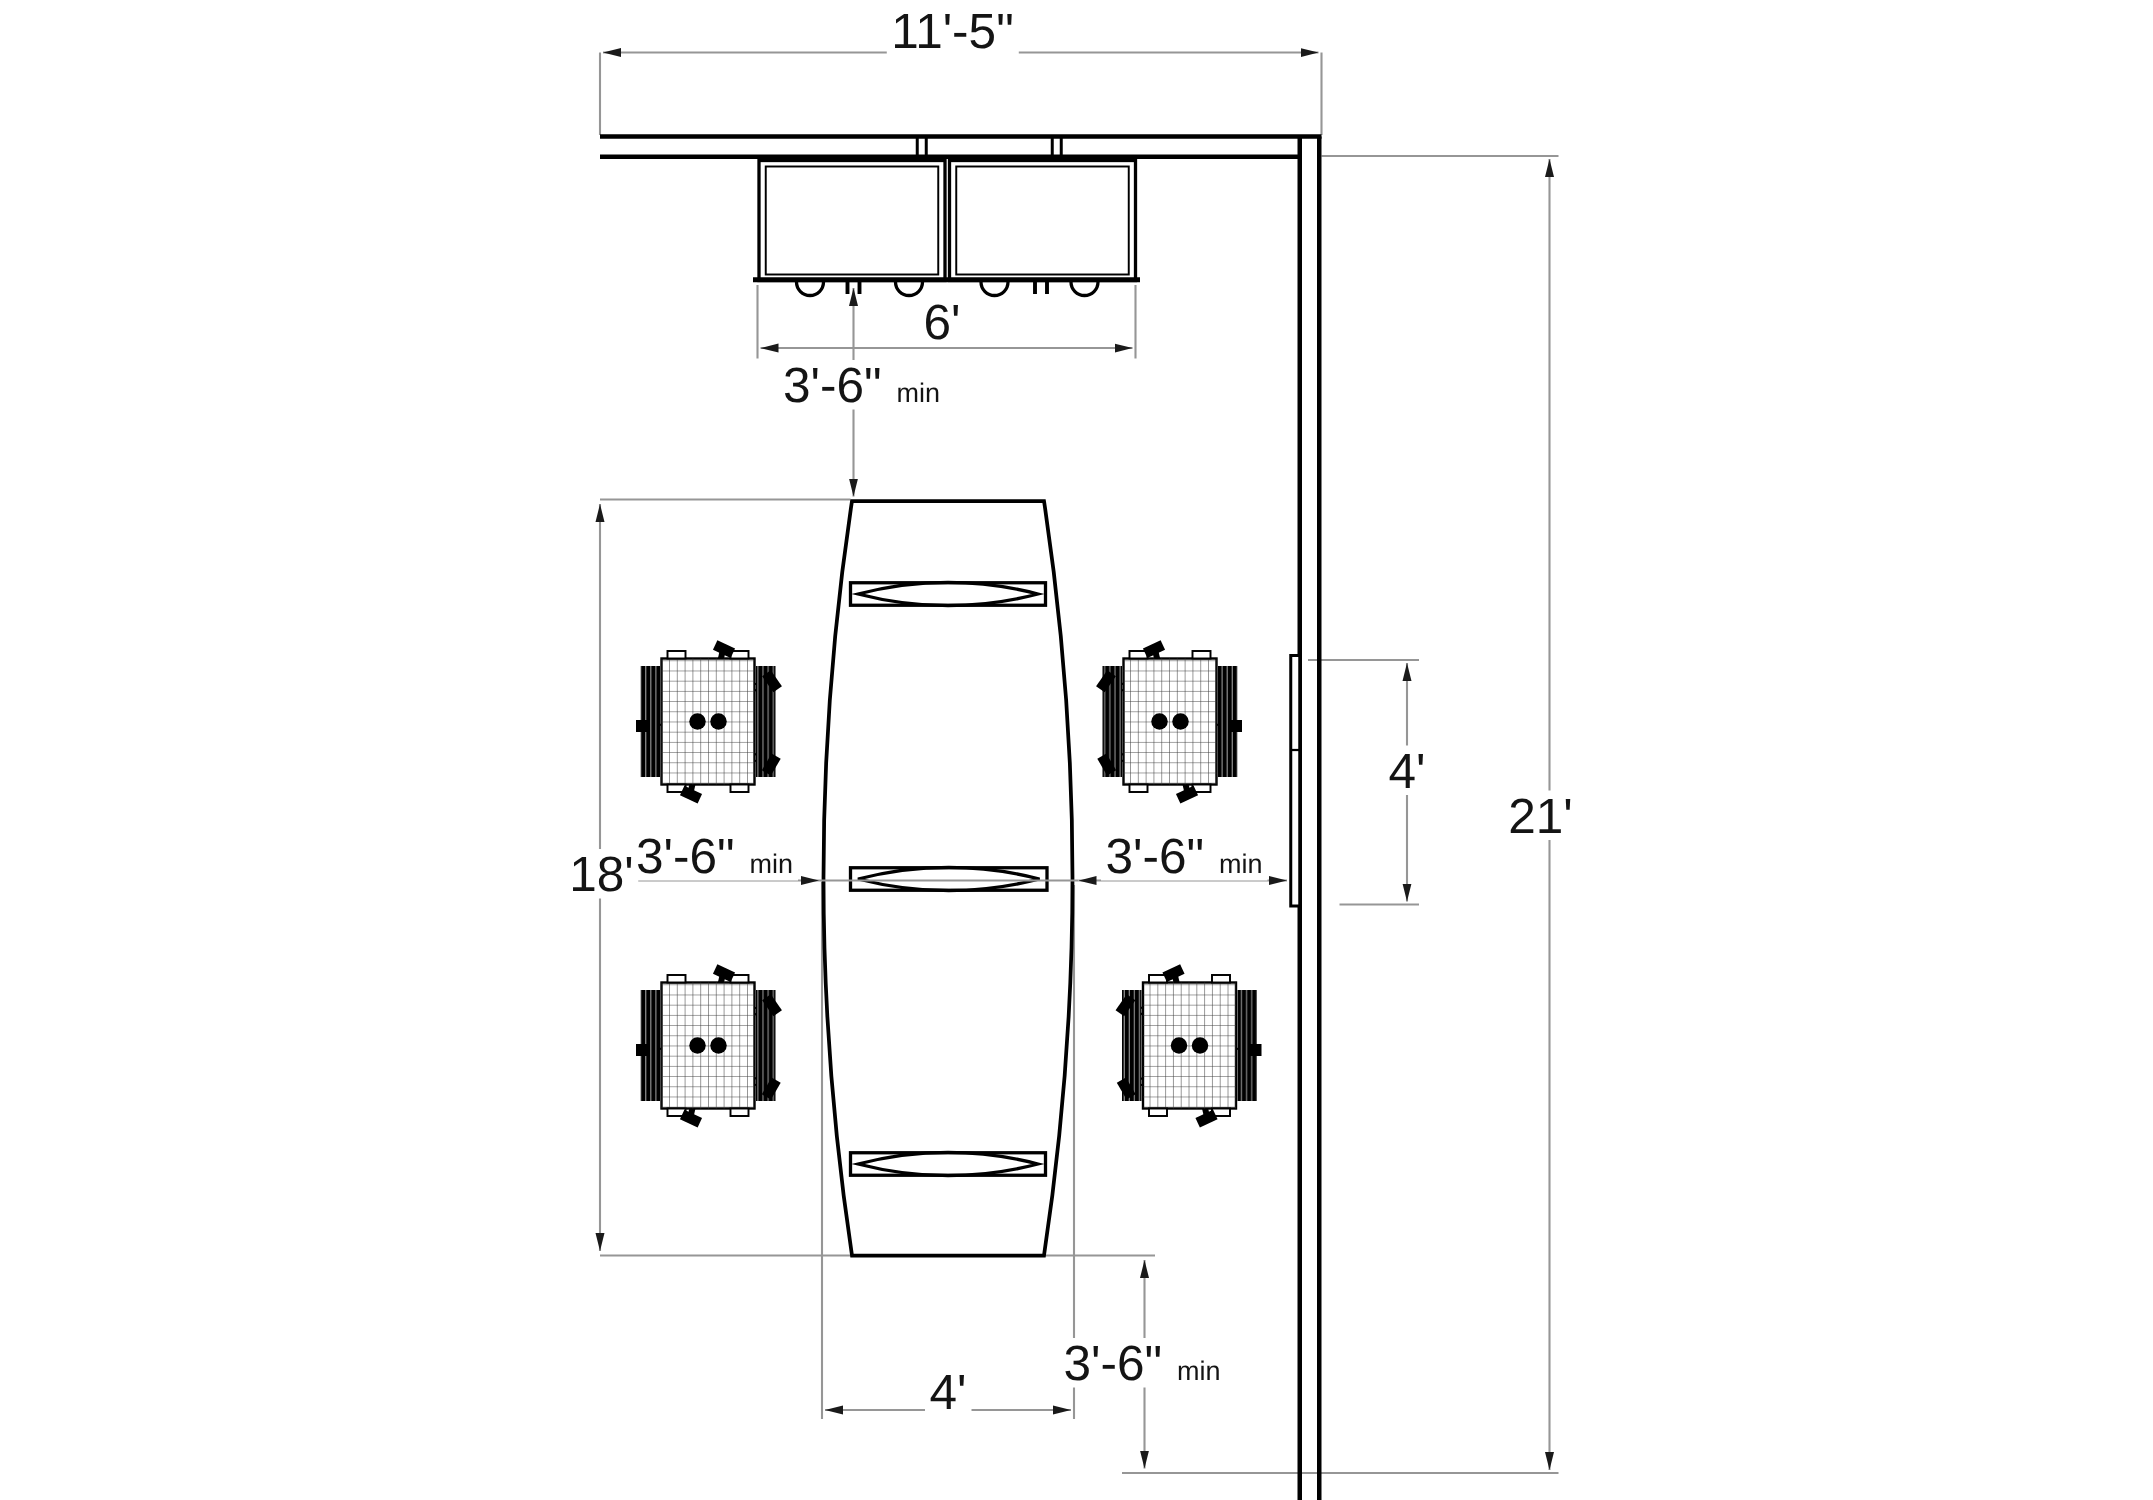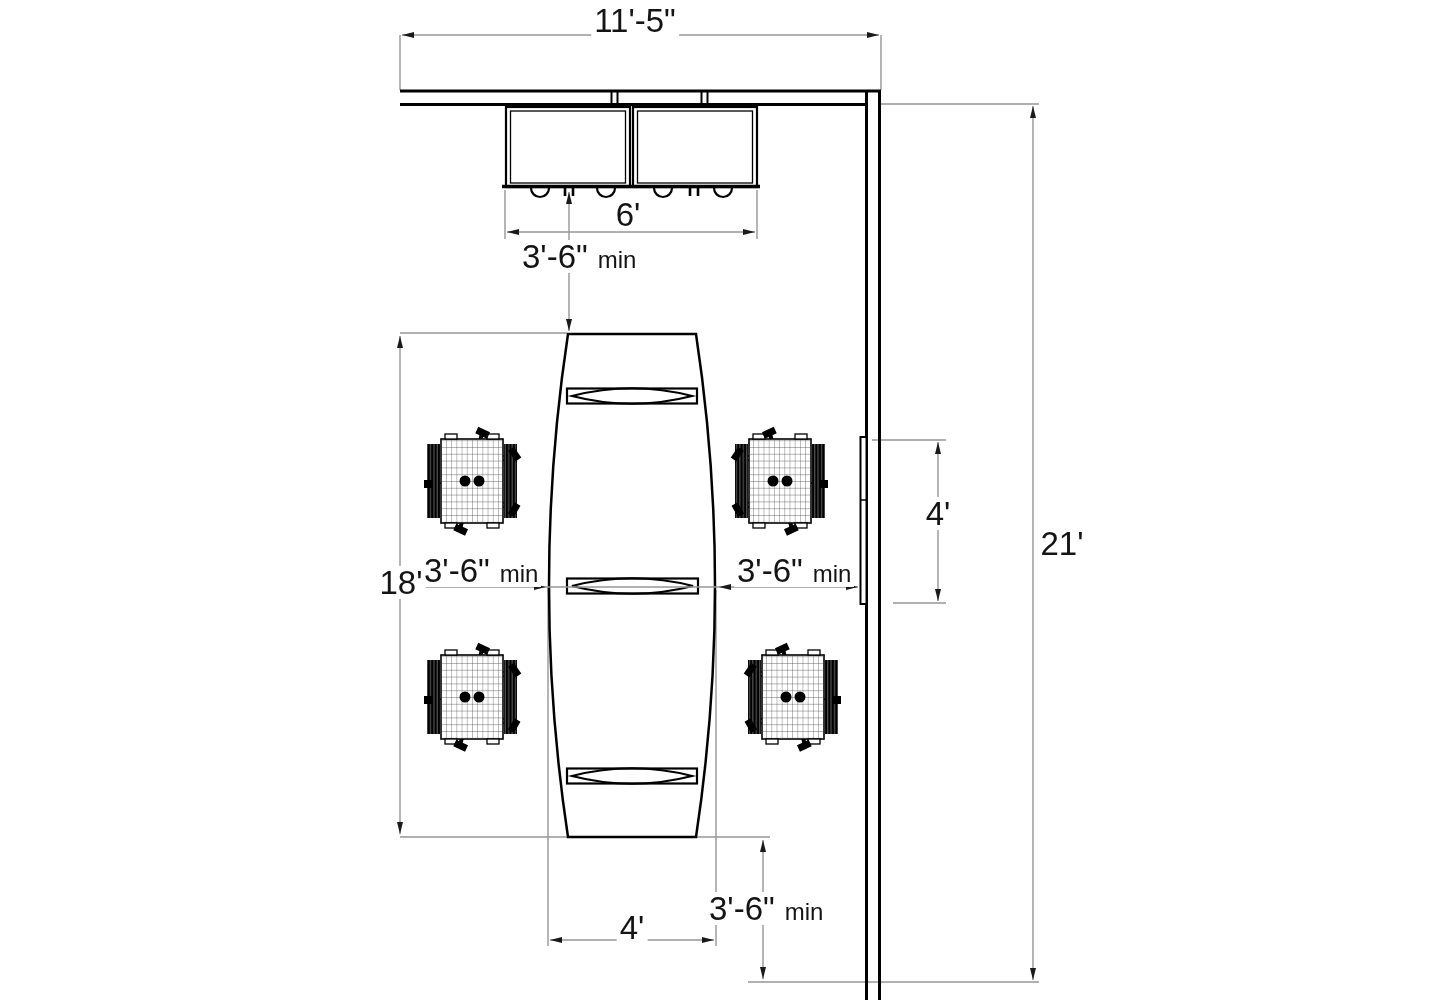--- a/index.html
+++ b/index.html
@@ -13,21 +13,21 @@
   .plan svg{position:absolute;left:0;top:0;}
   .dim-label{
     position:absolute;
     display:flex;align-items:baseline;gap:10px;
     background:#ffffff;
     color:#141414;
     font-size:33px;line-height:1;
     white-space:nowrap;
     padding:0 3px;
   }
-  .dim-label .qual{font-size:24px;}
+  .dim-label .qual{font-size:18px;}
   .cx{transform:translateX(-50%);}
 </style>
 </head>
 <body>
 
 <div class="plan">
 
   <svg width="1435" height="1000" viewBox="0 0 1435 1000">
     <defs>
       <marker id="ar" viewBox="0 0 12 10" refX="12" refY="5" markerWidth="12" markerHeight="10" markerUnits="userSpaceOnUse" orient="auto-start-reverse">
@@ -221,21 +221,21 @@
 
   <div class="dim-label" style="left:734px;top:554px;">
     <span>3'-6"</span>
     <span class="qual">min</span>
   </div>
 
   <div class="dim-label cx" style="left:938px;top:497px;">
     <span>4'</span>
   </div>
 
-  <div class="dim-label cx" style="left:1062px;top:527px;">
+  <div class="dim-label cx" style="left:1027px;top:527px;">
     <span>21'</span>
   </div>
 
   <div class="dim-label cx" style="left:632px;top:911px;">
     <span>4'</span>
   </div>
 
   <div class="dim-label" style="left:706px;top:892px;">
     <span>3'-6"</span>
     <span class="qual">min</span>

